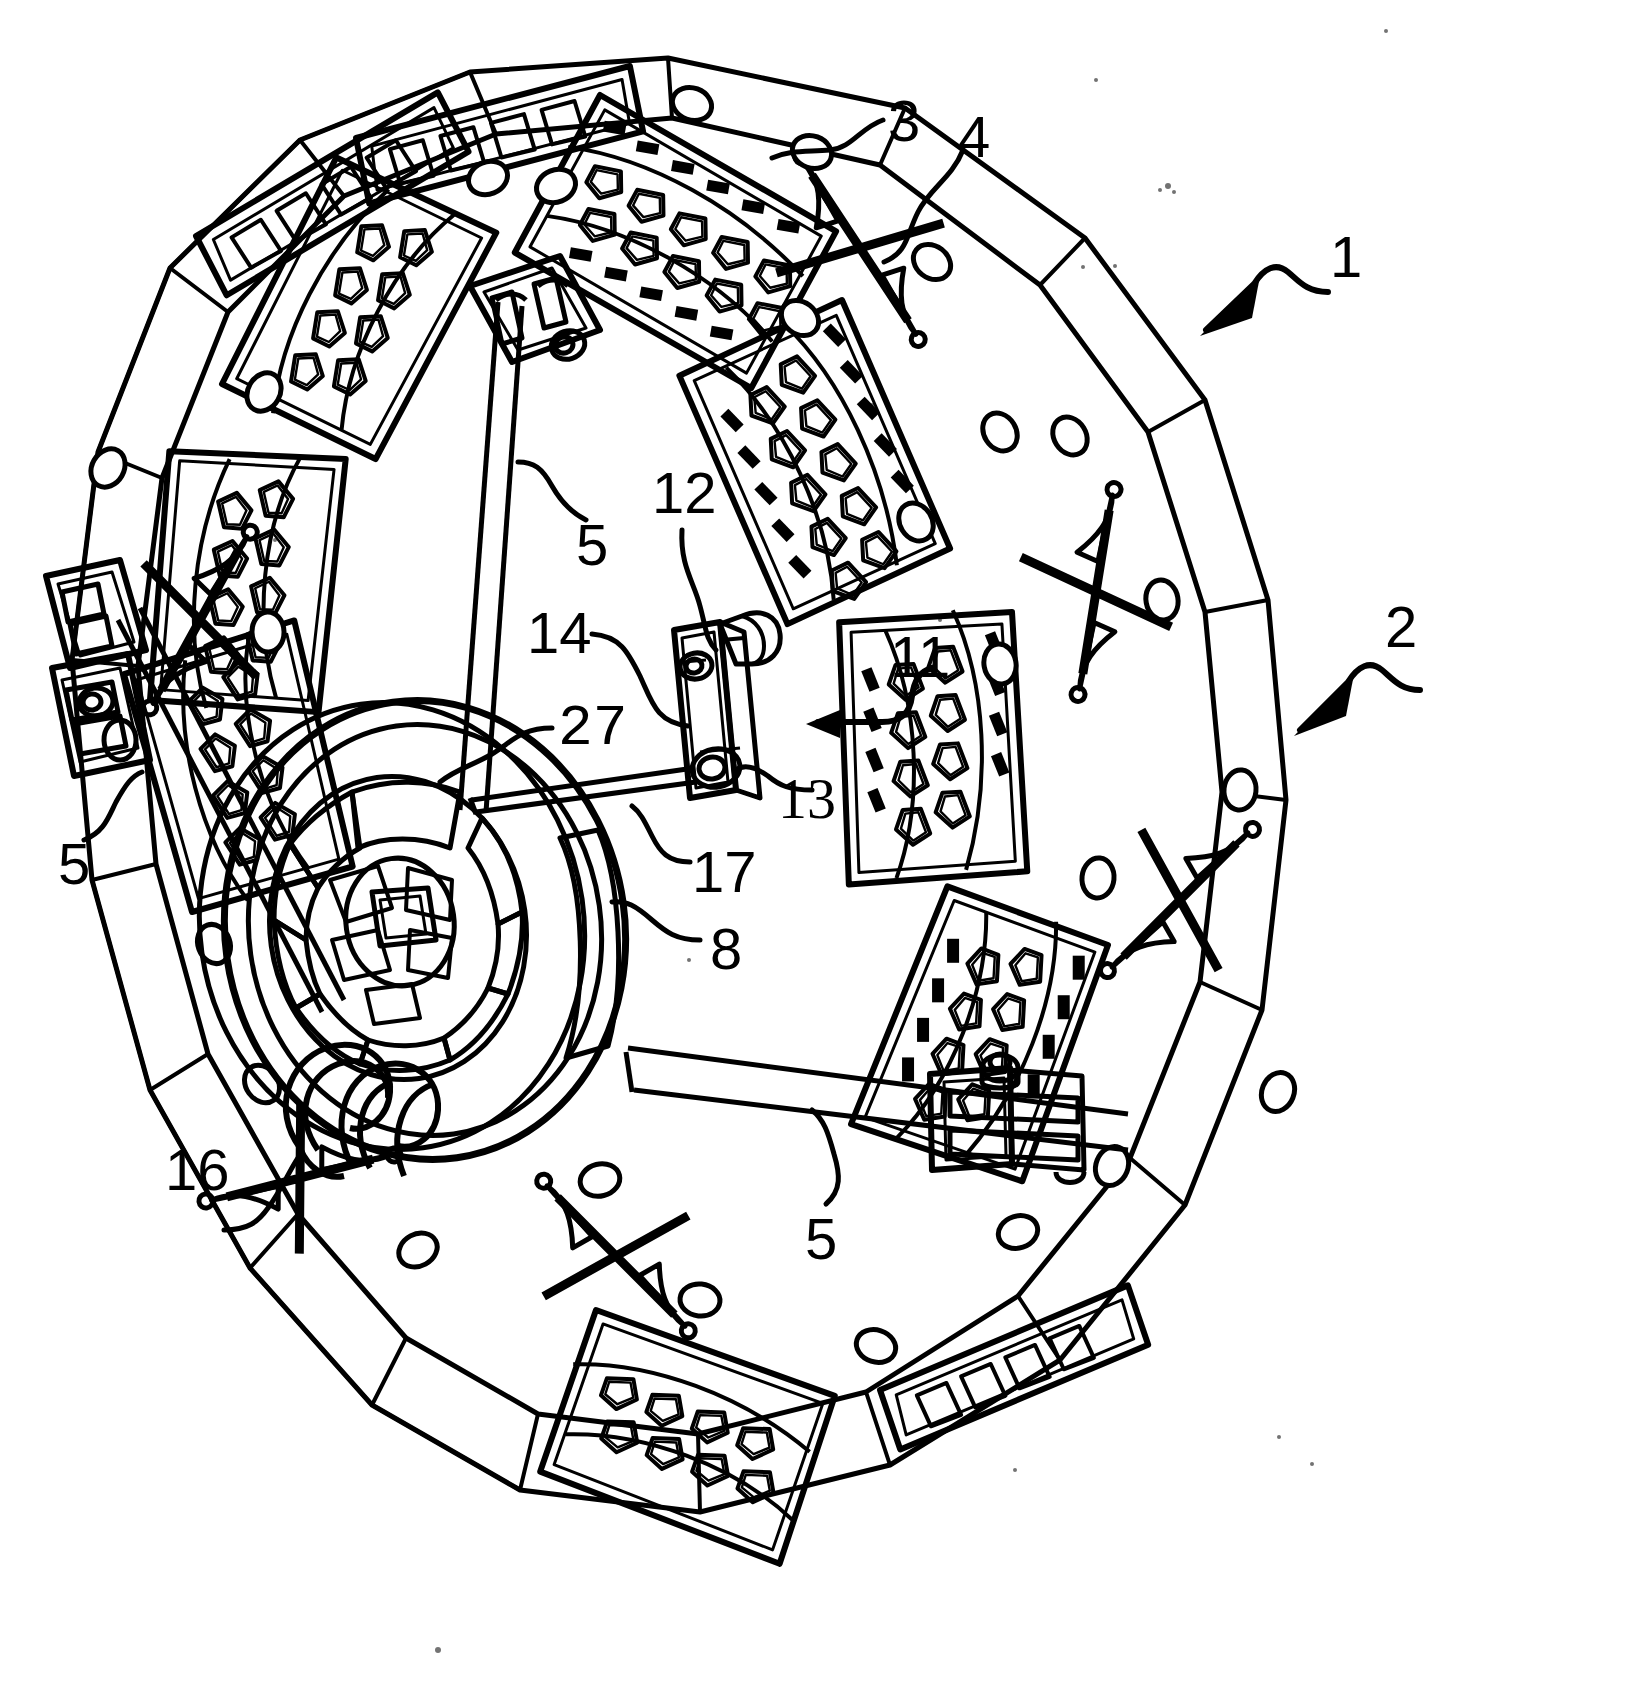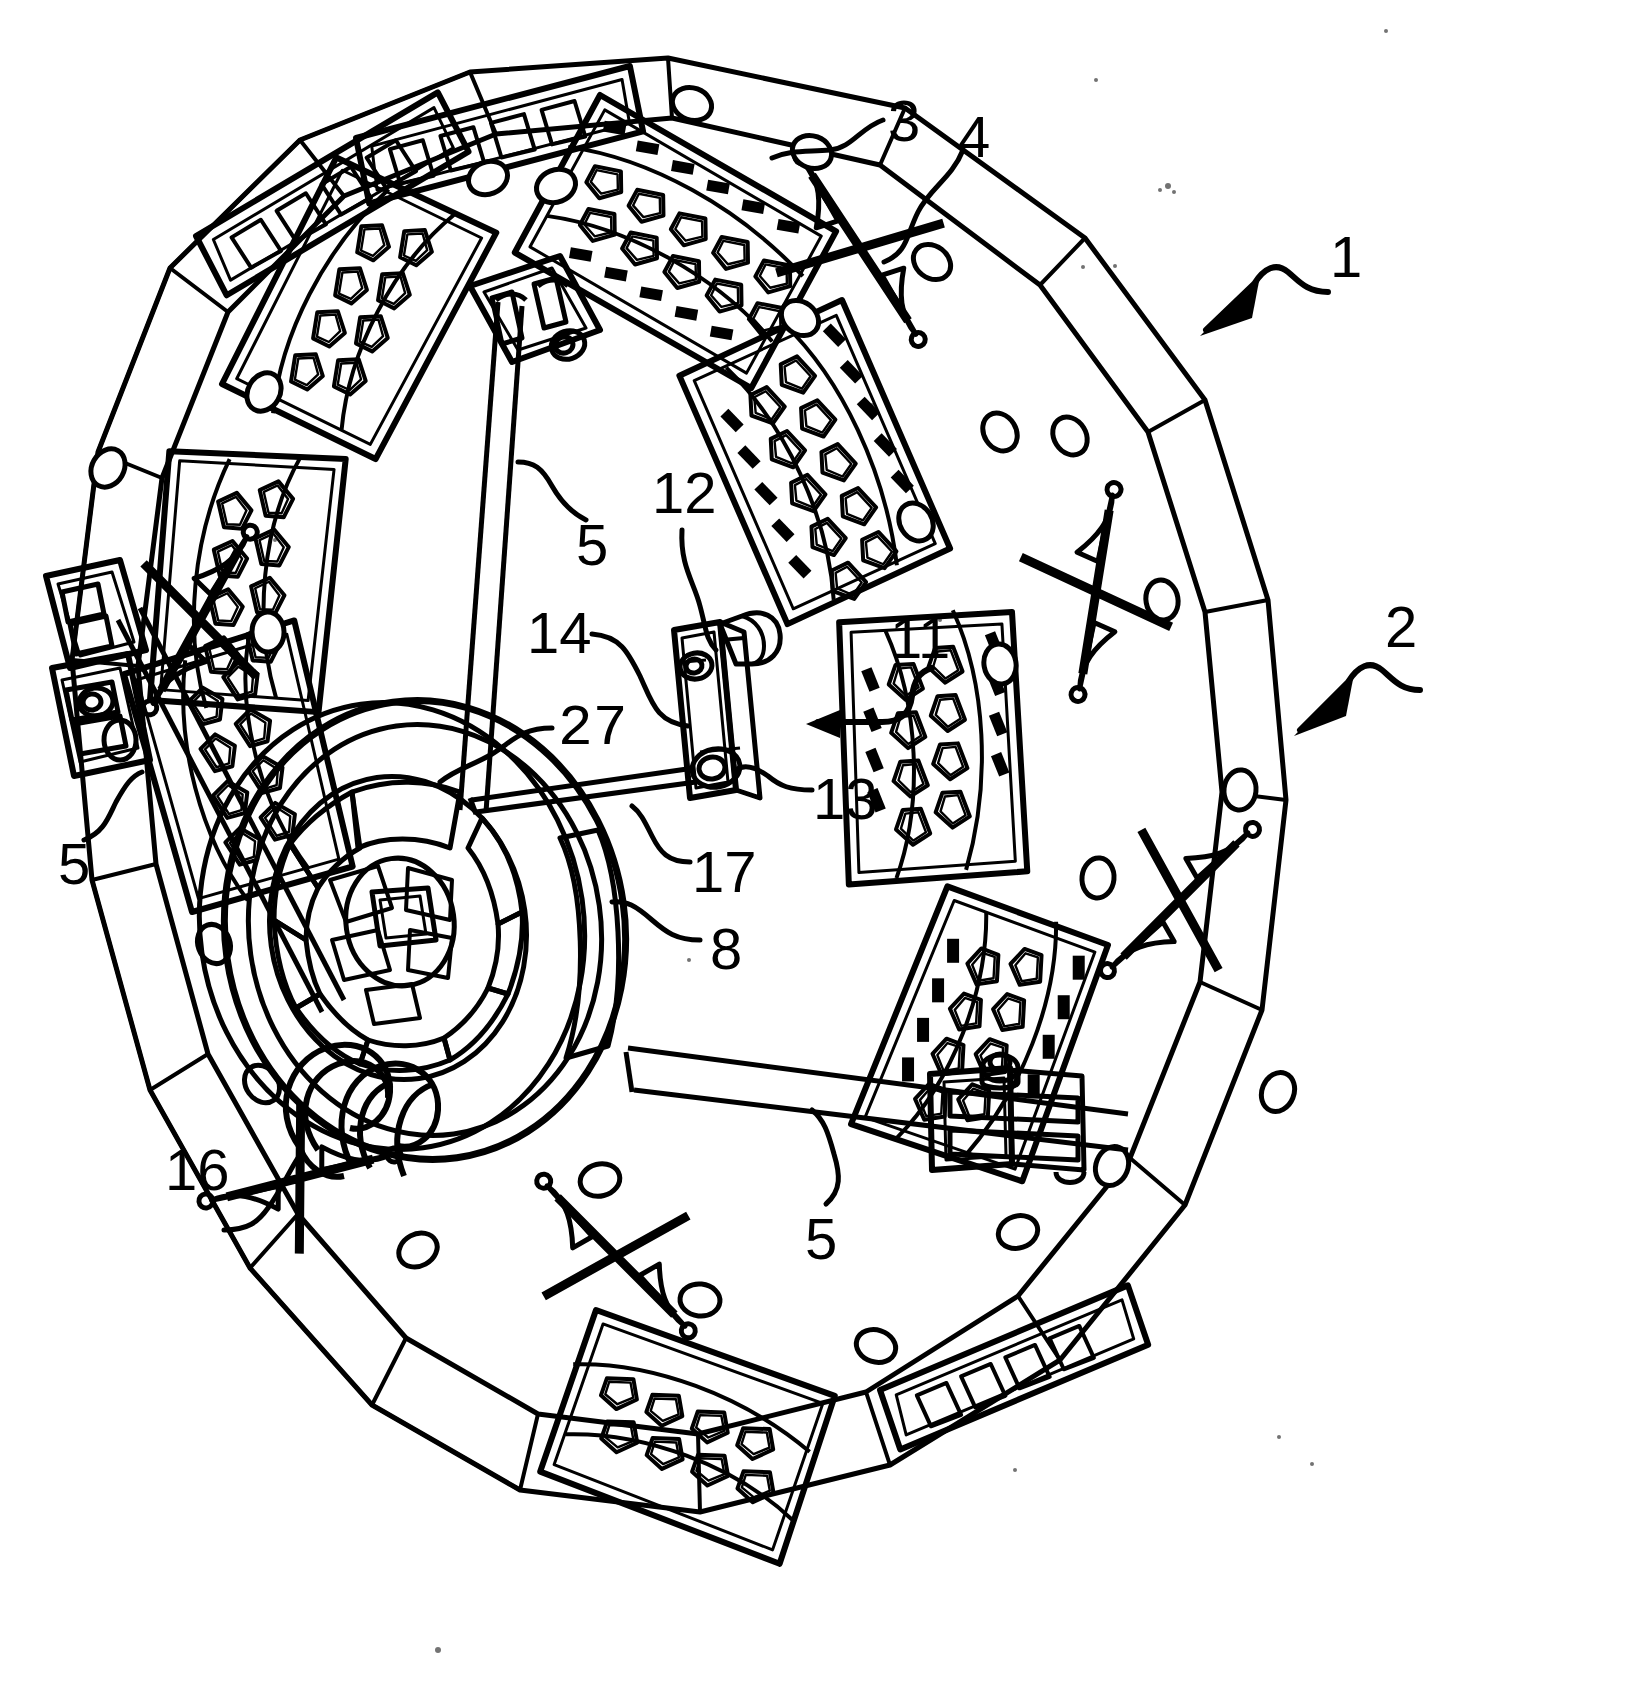--- a/index.html
+++ b/index.html
@@ -631,22 +631,22 @@
     </g>
   </svg>
 
   <div class="ref-num" style="left:1330px; top:228px;">1</div>
   <div class="ref-num" style="left:888px;  top:92px;">3</div>
   <div class="ref-num" style="left:958px;  top:108px;">4</div>
   <div class="ref-num" style="left:1385px; top:598px;">2</div>
   <div class="ref-num" style="left:652px;  top:464px;text-align:center;">12</div>
   <div class="ref-num" style="left:576px;  top:516px;">5</div>
   <div class="ref-num" style="left:527px;  top:604px;">14</div>
-  <div class="ref-num" style="left:890px;  top:609px;">11</div>
+  <div class="ref-num" style="left:890px;  top:628px;">11</div>
   <div class="ref-num" style="left:558px;  top:700px;font-family:Liberation Mono, monospace;">27</div>
-  <div class="ref-num" style="left:813px;  top:770px;">13</div>
+  <div class="ref-num" style="left:778px;  top:770px;font-family:Liberation Serif, serif;">13</div>
   <div class="ref-num" style="left:692px;  top:843px;">17</div>
   <div class="ref-num" style="left:710px;  top:920px;">8</div>
   <div class="ref-num" style="left:58px;   top:835px;">5</div>
   <div class="ref-num" style="left:805px;  top:1210px;">5</div>
   <div class="ref-num" style="left:165px;  top:1141px;">16</div>
 
 </div>
 
 </body></html>

